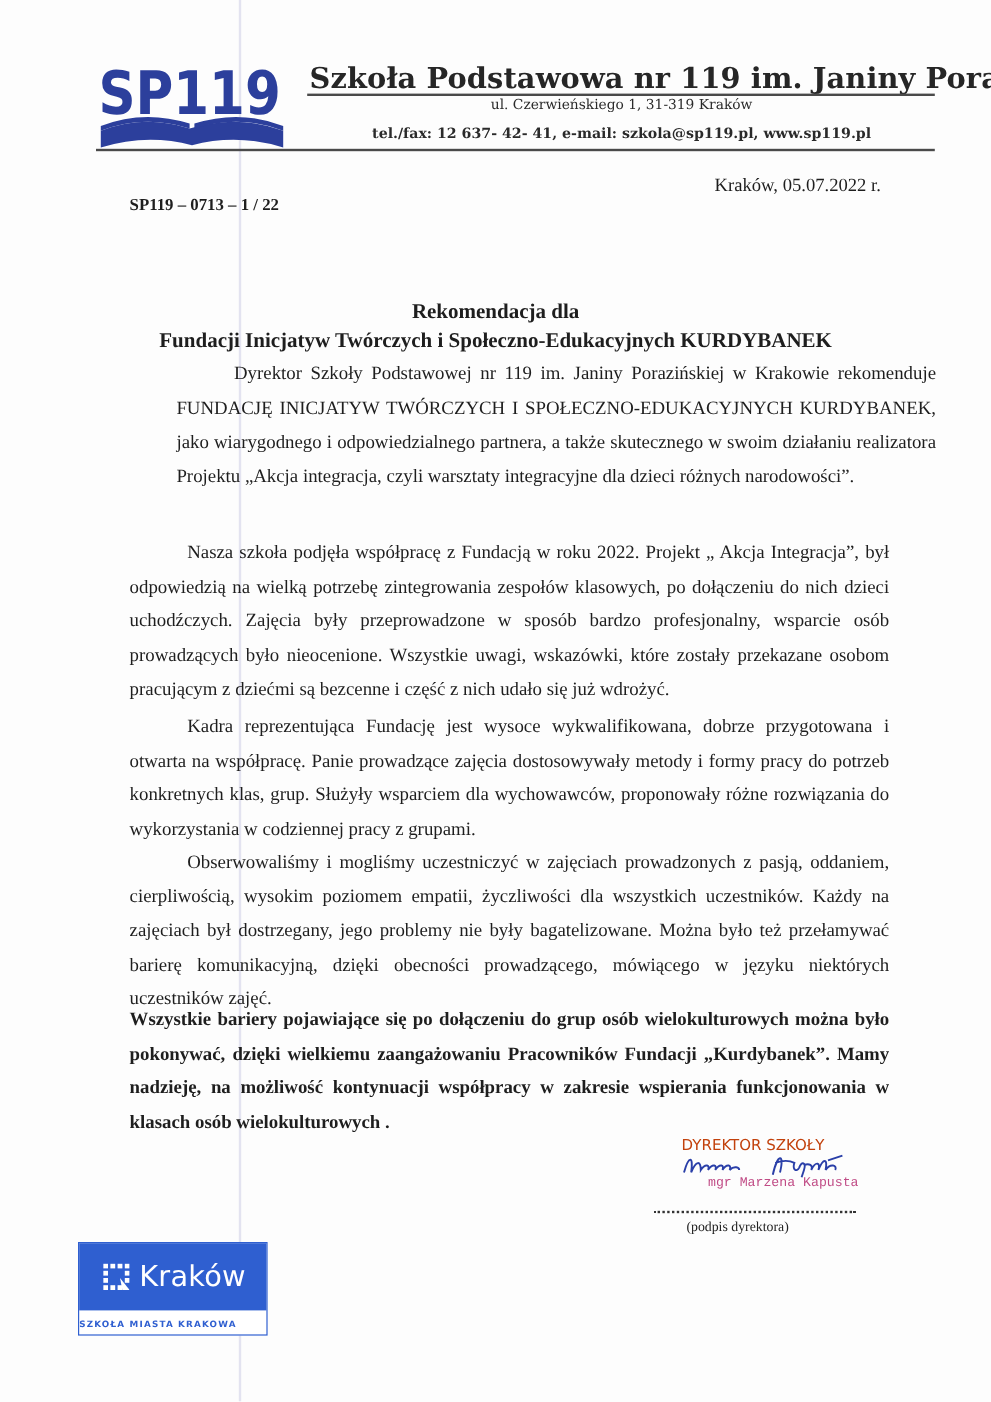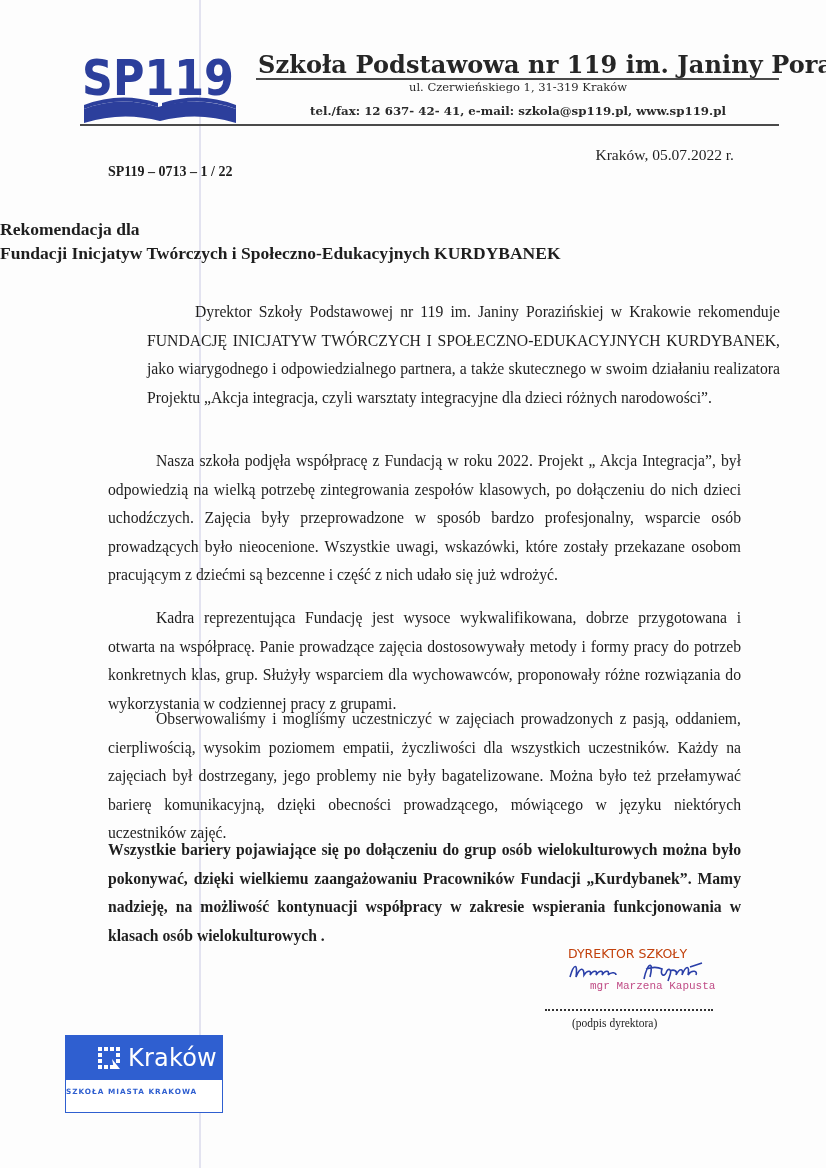--- a/index.html
+++ b/index.html
@@ -38,34 +38,35 @@
       position: absolute; left: 80px; top: 124px; width: 699px; height: 2px; background: #4a4a4a;
     }
     
     .date {
       position: absolute; right: 92px; top: 146px; font-size: 15.5px;
     }
     .ref {
       position: absolute; left: 108px; top: 164px; font-size: 14px; font-weight: bold;
     }
     .title {
-      position: absolute; left: 0; width: 826px; text-align: left; font-weight: bold;
+      position: absolute; left: 0; width: 826px; text-align: center; font-weight: bold;
       font-size: 17.5px;
+      margin-top: 30px;
     }
     .title1 { top: 219px; }
     .title2 { top: 243px; }
     
     .body-text {
       position: absolute; left: 108px; width: 633px; font-size: 15.7px; line-height: 28.5px;
     }
     .body-text p { margin: 0; text-align: justify; text-indent: 48px; }
     .body-text p.noindent { text-indent: 0; }
     .p1 { top: 298px; margin-left: 39px; }
     .p2 { top: 447px; }
-    .p3 { top: 592px; margin-top: 12px; }
+    .p3 { top: 592px; }
     .p4 { top: 705px; }
     .p5 { top: 836px; font-weight: bold; }
     
     .sig-role {
       position: absolute; left: 568px; top: 946px;
       font-family: "DejaVu Sans", sans-serif; font-size: 12.5px; color: #c2410c;
     }
     .sig-scribble {
       position: absolute; left: 566px; top: 959px; width: 150px; height: 24px;
     }
@@ -79,21 +80,21 @@
     }
     .sig-caption {
       position: absolute; left: 572px; top: 1017px; font-size: 11.5px; color: #222;
     }
     
     .krakow-badge {
       position: absolute; left: 65px; top: 1035px; width: 158px; height: 78px;
       background: #ffffff; border: 1.5px solid #2f5fd0; box-sizing: border-box;
     }
     .krakow-top {
-      height: 44px; background: #2f5fd0; display: flex; align-items: center; padding-left: 32px;
+      height: 56px; background: #2f5fd0; display: flex; align-items: center; padding-left: 20px;
       box-sizing: border-box;
     }
     .krakow-icon { width: 22px; height: 22px; margin-right: 8px; }
     .krakow-word {
       font-family: "DejaVu Sans", sans-serif; color: #ffffff; font-size: 24px; letter-spacing: 0.2px;
     }
     .krakow-sub {
       text-align: left; font-family: "DejaVu Sans", sans-serif; font-size: 7.3px; font-weight: bold;
       letter-spacing: 1px; color: #2f5fd0; line-height: 24px;
     }

